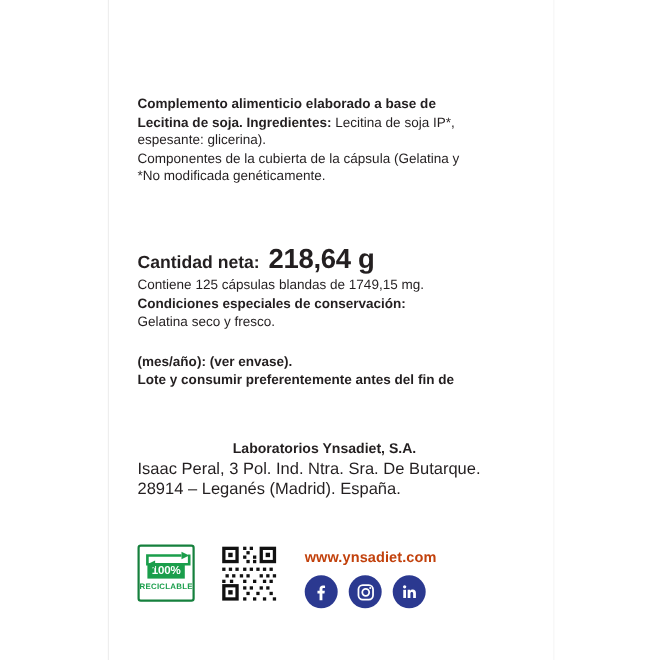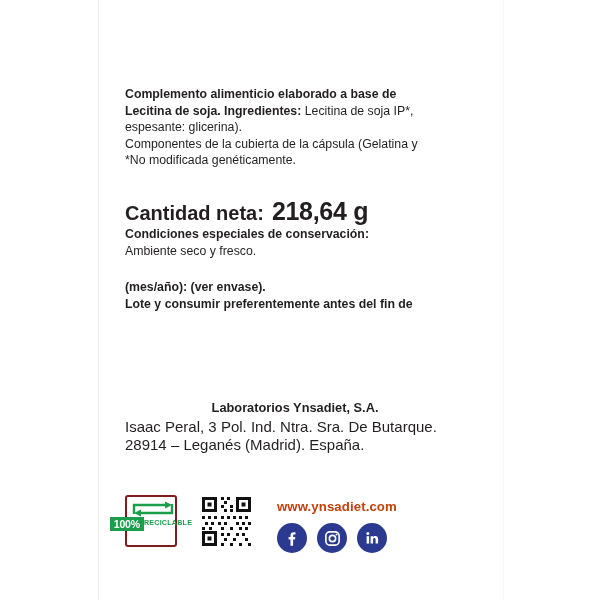--- a/index.html
+++ b/index.html
@@ -52,28 +52,29 @@
   .block { margin-bottom: 0; }
   .gap-md { height: 20px; }
   .gap-lg { height: 28px; }
 
   .net-row {
     display: flex;
     align-items: baseline;
     gap: 8px;
   }
   .net-label {
-    font-size: 20px;
+    font-size: 16px;
     font-weight: bold;
     letter-spacing: 0px;
   }
   .net-value {
     font-size: 25px;
     font-weight: bold;
     letter-spacing: -0.3px;
+    margin-top: 25px;
   }
 
   .company {
     position: absolute;
     left: 125px;
     top: 400px;
     width: 340px;
   }
   .company .name {
     font-size: 12.8px;
@@ -89,25 +90,25 @@
     top: 495px;
     width: 350px;
     height: 60px;
   }
   .recycle {
     position: absolute;
     left: 0;
     top: 0;
     width: 52px;
     height: 52px;
-    border: 2px solid #7f1d1d;
+    border: 2px solid #15803d;
     border-radius: 3px;
     box-sizing: border-box;
     display: flex;
-    flex-direction: row;
+    flex-direction: column;
     align-items: center;
     justify-content: center;
   }
   .recycle .arrows {
     position: absolute;
     top: 4px;
     left: 4px;
     right: 4px;
     height: 16px;
   }
@@ -187,22 +188,23 @@
       <p>*No modificada genéticamente.</p>
     </div>
 
     <div class="gap-lg"></div>
 
     <div class="net-row">
       <span class="net-label">Cantidad neta:</span>
       <span class="net-value">218,64 g</span>
     </div>
 
+    <p>Contiene 125 cápsulas blandas de 1749,15 mg.</p>
     <p class="b">Condiciones especiales de conservación:</p>
-    <p>Ambiente seco y fresco.</p>
+    <p>Gelatina seco y fresco.</p>
 
     <div class="gap-md"></div>
 
     <p class="b">(mes/año): (ver envase).</p>
     <p class="b">Lote y consumir preferentemente antes del fin de</p>
 
   </div>
 
   <div class="company">
     <div class="name">Laboratorios Ynsadiet, S.A.</div>

